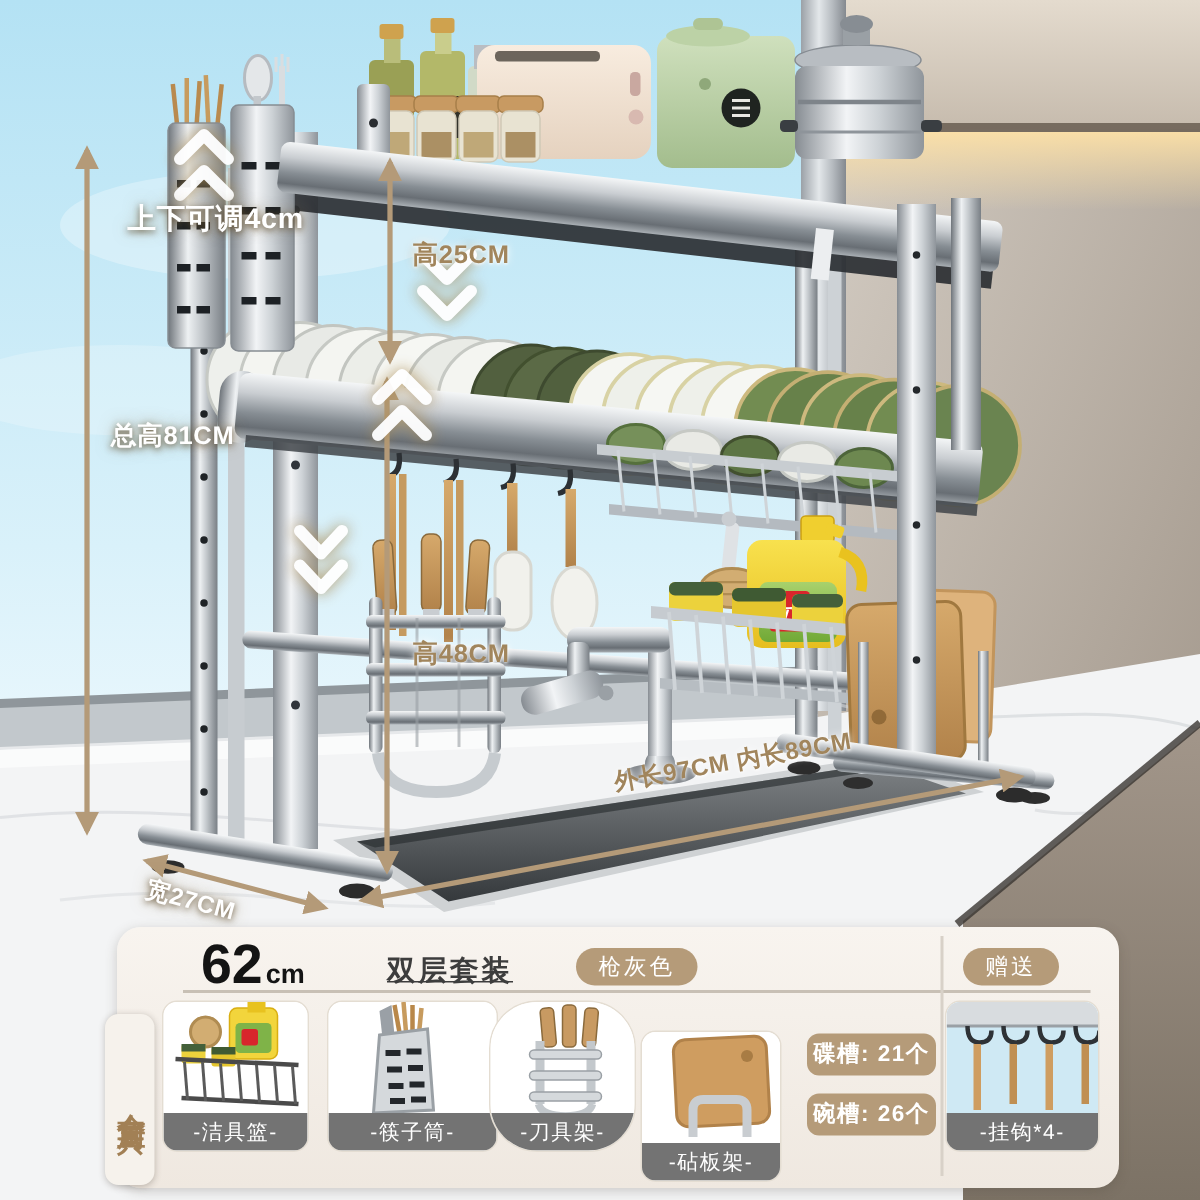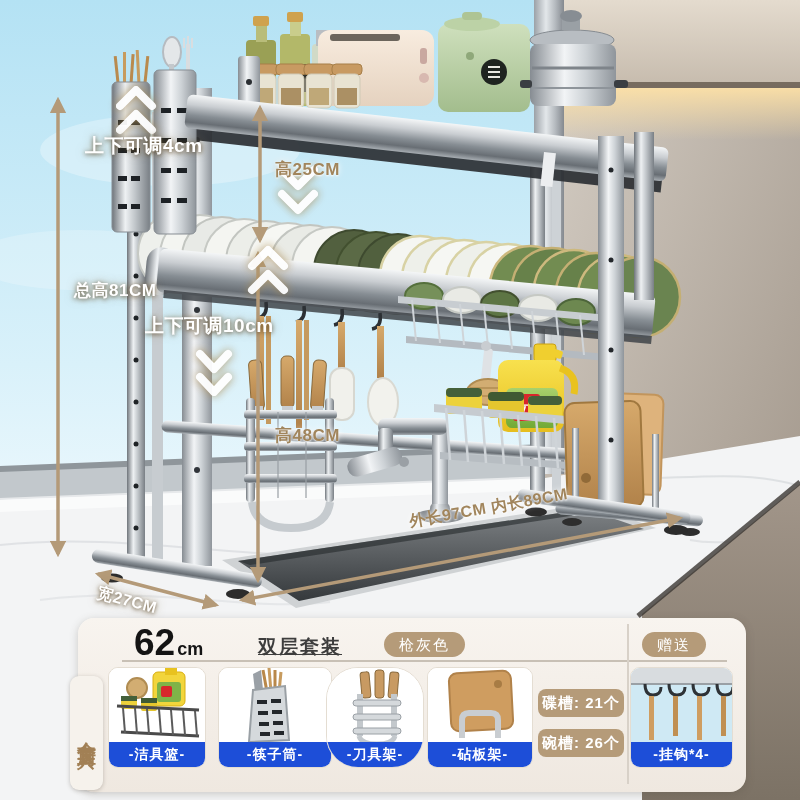--- a/index.html
+++ b/index.html
@@ -25,21 +25,21 @@
   .pill{position:absolute;top:14px;height:25px;line-height:25px;padding:0 15px;border-radius:13px;
         background:#b59b79;color:#fff;font-size:15px;font-weight:400;letter-spacing:2px;}
   .pill-color{left:306px;}
   .pill-gift{left:564px;}
   .hdiv{position:absolute;left:44px;top:42px;width:605px;height:2px;background:#c8c0b5;}
   .vdiv{position:absolute;left:549px;top:6px;bottom:8px;width:2px;background:#d8d1c8;}
   .card{position:absolute;top:49px;height:101px;background:#fff;border:1px solid #e4ddd2;
         border-radius:10px;overflow:hidden;box-sizing:border-box;}
   .card .thumb{width:100%;height:76px;background:#fff;}
   .card .card-label{position:absolute;left:0;right:0;bottom:0;height:25px;line-height:25px;
-        background:#1d4ed8;color:#fff;font-size:14px;font-weight:700;text-align:center;letter-spacing:1px;}
+        background:#737373;color:#fff;font-size:14px;font-weight:400;text-align:center;letter-spacing:1px;}
   .slot-badge{position:absolute;left:460px;width:86px;height:28px;line-height:28px;border-radius:8px;
         background:#b59b79;color:#fff;font-size:15px;font-weight:700;text-align:center;letter-spacing:1px;}
 </style>
 </head>
 <body>
 
 <div id="stage">
 
 <svg id="scene-svg" width="800" height="800" viewBox="0 0 800 800">
   <defs>
@@ -443,21 +443,20 @@
     <path d="M120,106 L136,90 L152,106 M120,130 L136,114 L152,130"></path>
     <path d="M282,170 L298,186 L314,170 M282,194 L298,210 L314,194"></path>
     <path d="M252,266 L268,250 L284,266 M252,290 L268,274 L284,290"></path>
     <path d="M200,354 L214,369 L228,354 M200,377 L214,392 L228,377"></path>
   </g>
 </svg>
 
 <div class="lbl lbl-white" style="left:85px;top:133px;font-size:19px;">上下可调4cm</div>
 <div class="lbl lbl-tan" style="left:275px;top:158px;font-size:17px;">高25CM</div>
 <div class="lbl lbl-white" style="left:74px;top:279px;font-size:17px;">总高81CM</div>
-<div class="lbl lbl-white" style="left:145px;top:313px;font-size:19px;">上下可调10cm</div>
 <div class="lbl lbl-tan" style="left:275px;top:424px;font-size:17px;">高48CM</div>
 <div class="lbl lbl-tan" style="left:408px;top:512px;font-size:16px;transform:rotate(-10deg);transform-origin:left top;">外长97CM 内长89CM</div>
 <div class="lbl lbl-white" style="left:100px;top:583px;font-size:16px;transform:rotate(15deg);transform-origin:left top;">宽27CM</div>
 
 <div class="side-tab">全套厨具</div>
 
 <div class="panel">
   <div class="size-num"><span>62</span><span class="unit">cm</span></div>
   <div class="set-label">双层套装</div>
   <div class="pill pill-color">枪灰色</div>
@@ -523,21 +522,21 @@
         <rect x="64" y="26" width="6" height="42" fill="#c3c8cc"></rect>
         <rect x="26" y="32" width="48" height="6" rx="3" fill="#d5d9dc" stroke="#9aa0a5"></rect>
         <rect x="26" y="46" width="48" height="6" rx="3" fill="#d5d9dc" stroke="#9aa0a5"></rect>
         <rect x="26" y="60" width="48" height="6" rx="3" fill="#d5d9dc" stroke="#9aa0a5"></rect>
         <path d="M32,68 Q34,76 50,76 Q66,76 68,68" stroke="#c3c8cc" stroke-width="5" fill="none"></path>
       </svg>
     </div>
     <div class="card-label">-刀具架-</div>
   </div>
 
-  <div class="card" style="left:349px;width:106px;">
+  <div class="card" style="left:349px;width:94px;margin-top:20px;">
     <div class="thumb">
       <svg width="106" height="76" viewBox="0 0 106 76">
         <rect x="22" y="4" width="62" height="58" rx="8" transform="rotate(-3 53 33)" fill="#cf9d60" stroke="#b1824a" stroke-width="2"></rect>
         <circle cx="70" cy="16" r="4" fill="#a87c44"></circle>
         <path d="M34,70 L34,52 Q34,45 41,45 L63,45 Q70,45 70,52 L70,70" stroke="#c9cdd1" stroke-width="6" fill="none"></path>
       </svg>
     </div>
     <div class="card-label">-砧板架-</div>
   </div>
 

